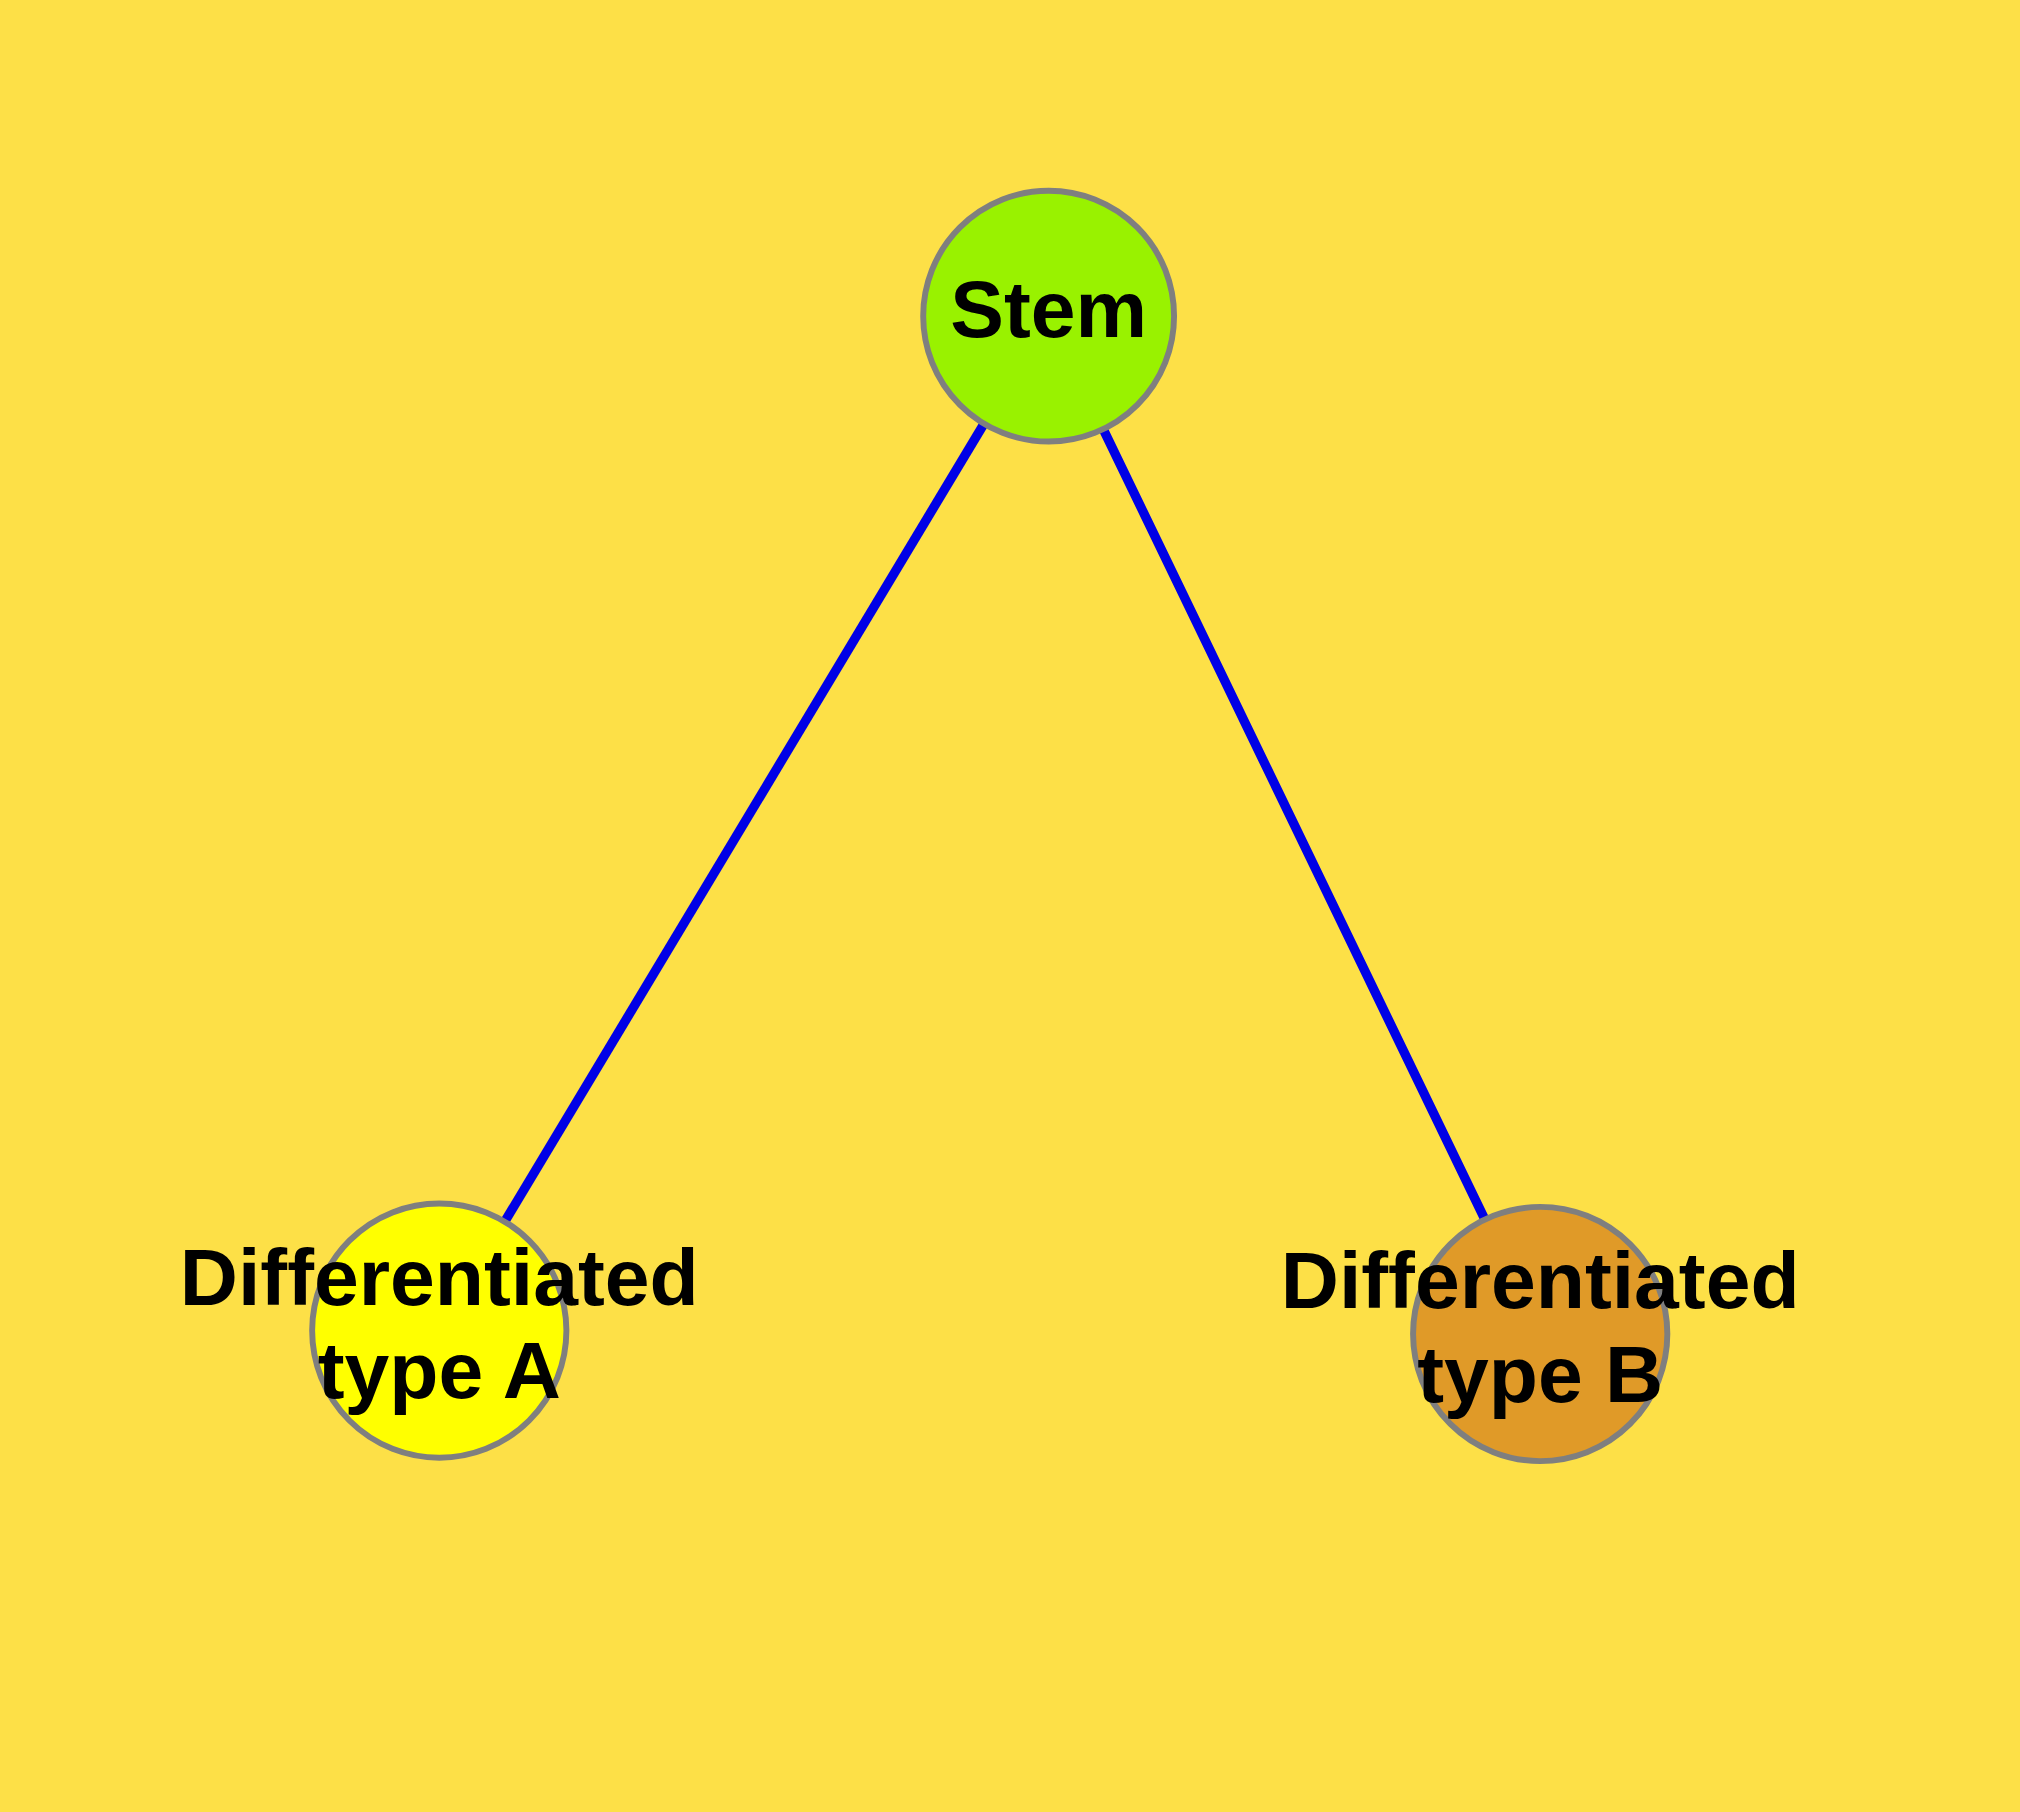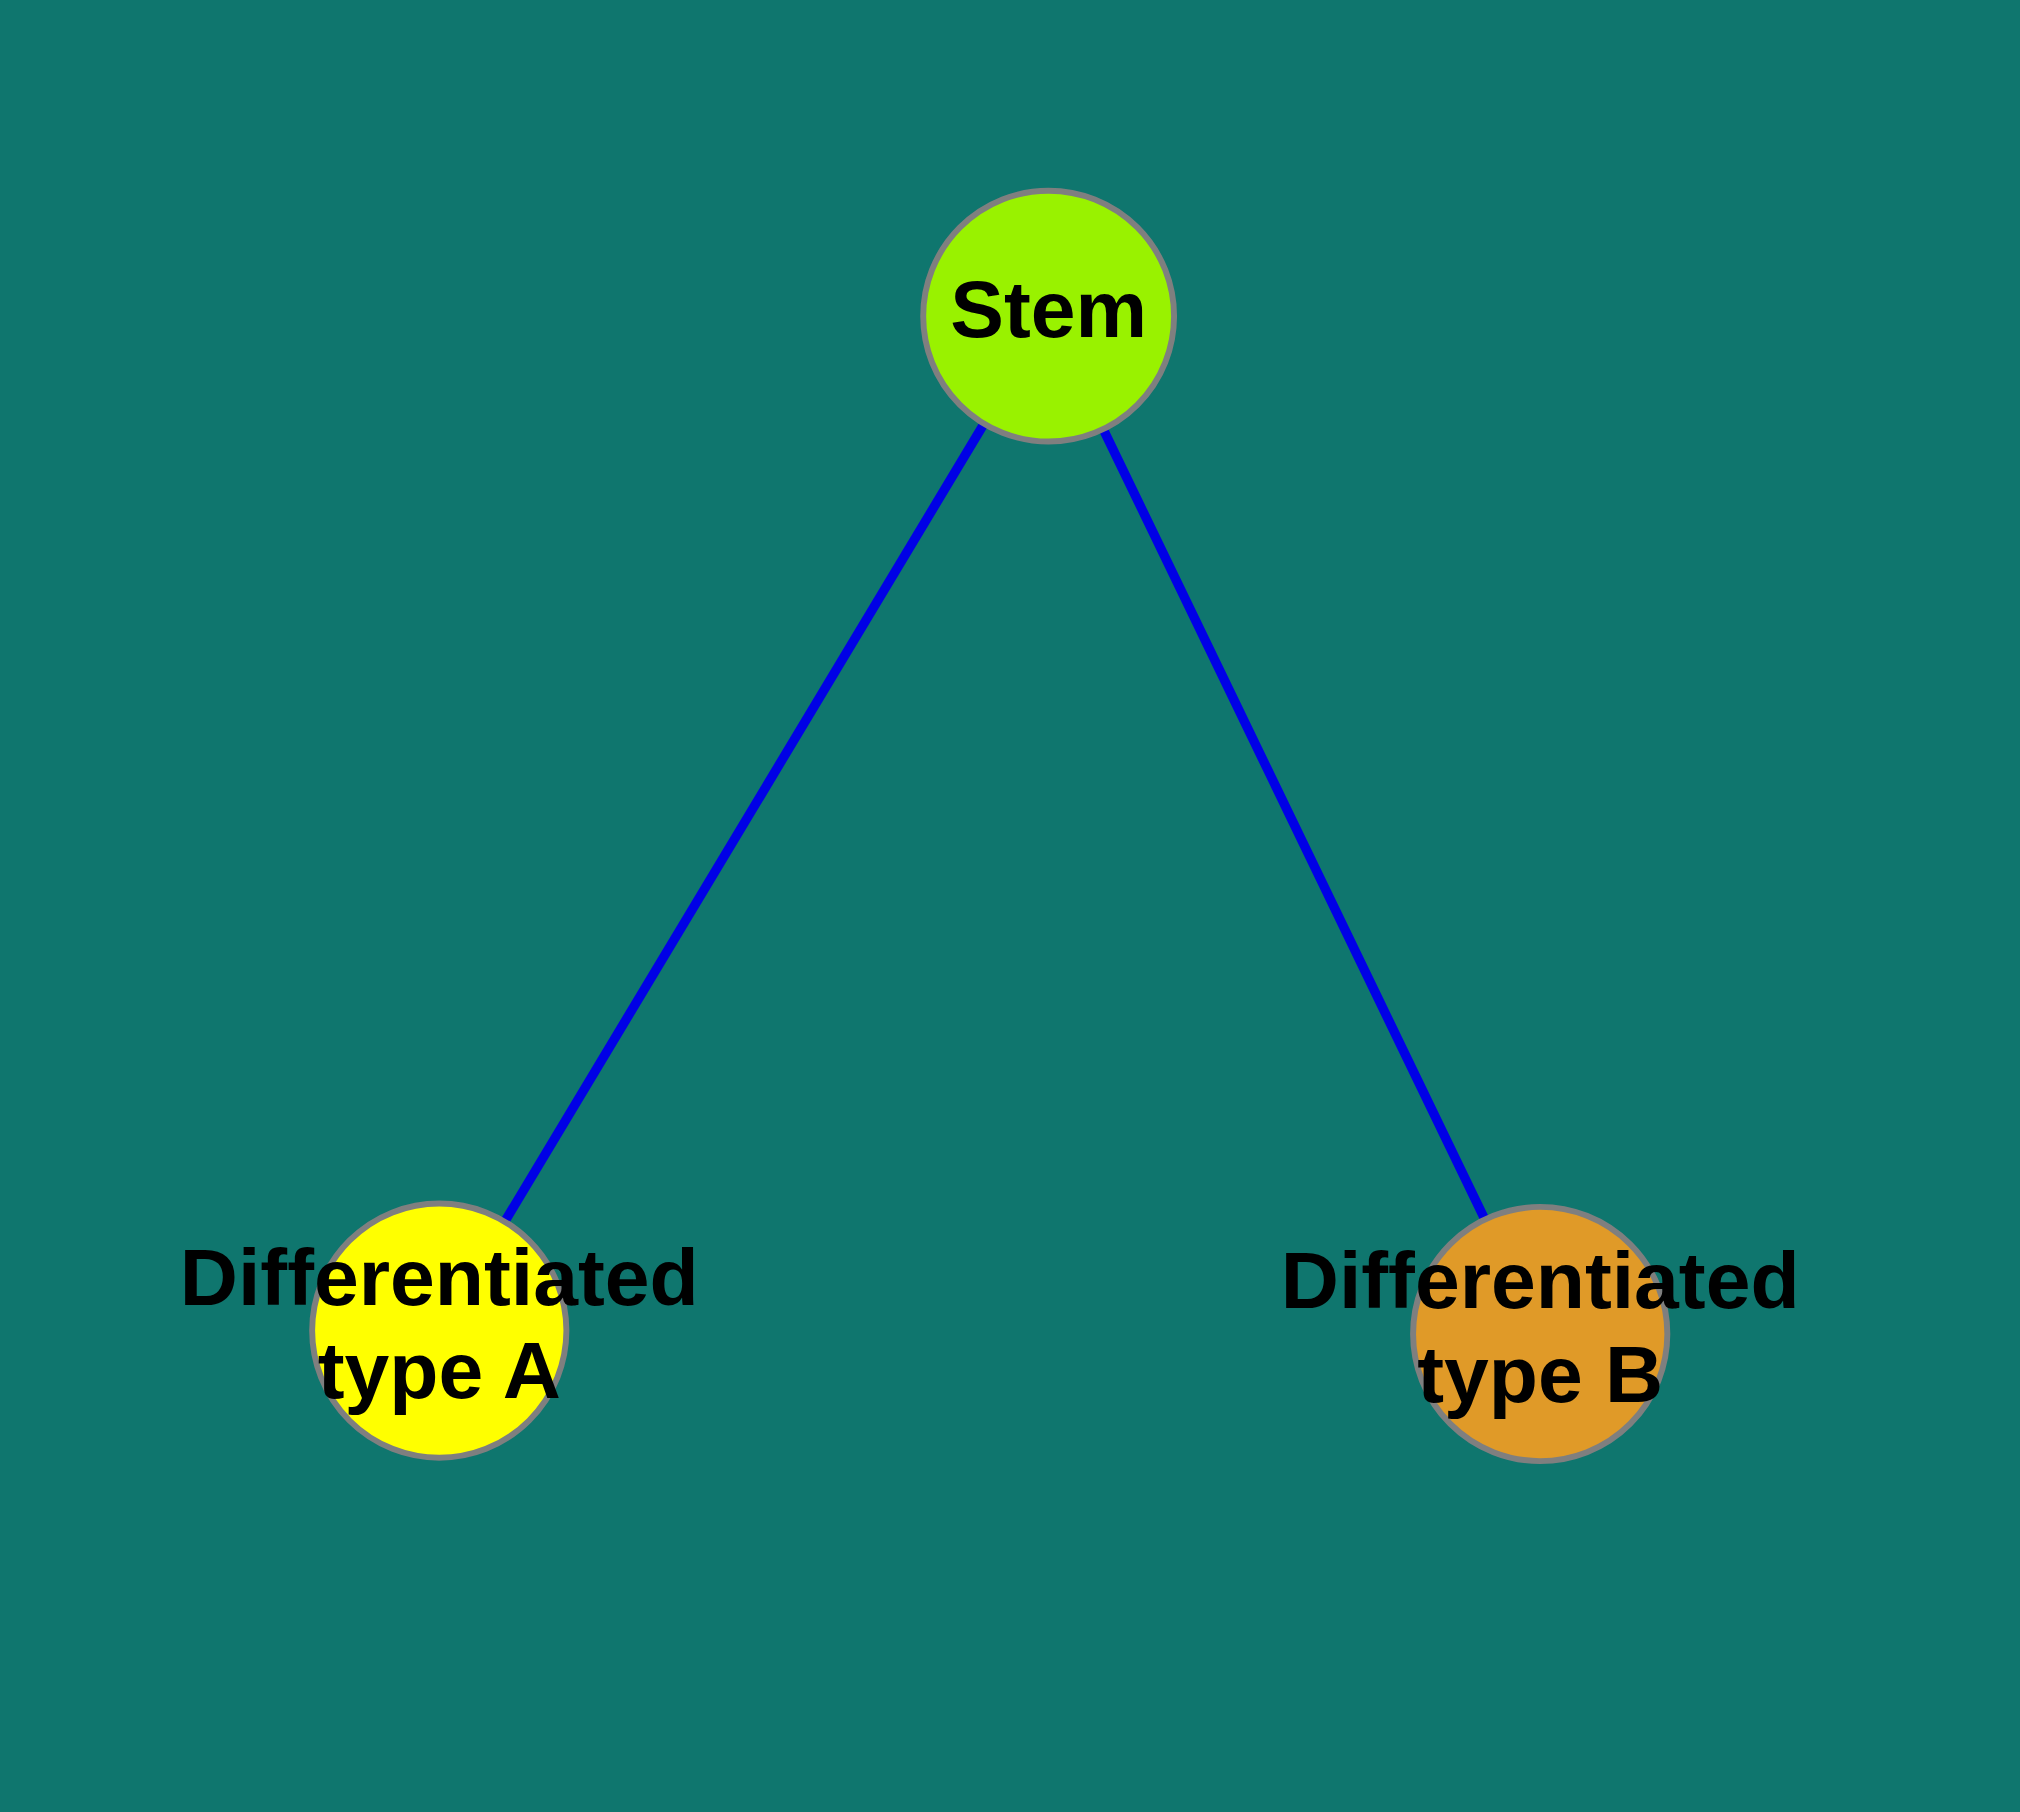--- a/index.html
+++ b/index.html
@@ -4,21 +4,21 @@
 <style>
   html, body {
     margin: 0;
     padding: 0;
     background: #ffffff;
   }
   #canvas {
     position: relative;
     width: 2021px;
     height: 1812px;
-    background: #0f766e;
+    background: #fde047;
     overflow: hidden;
     font-family: "Liberation Sans", sans-serif;
   }
   #graph-svg {
     position: absolute;
     left: 0;
     top: 0;
     width: 2021px;
     height: 1812px;
   }

